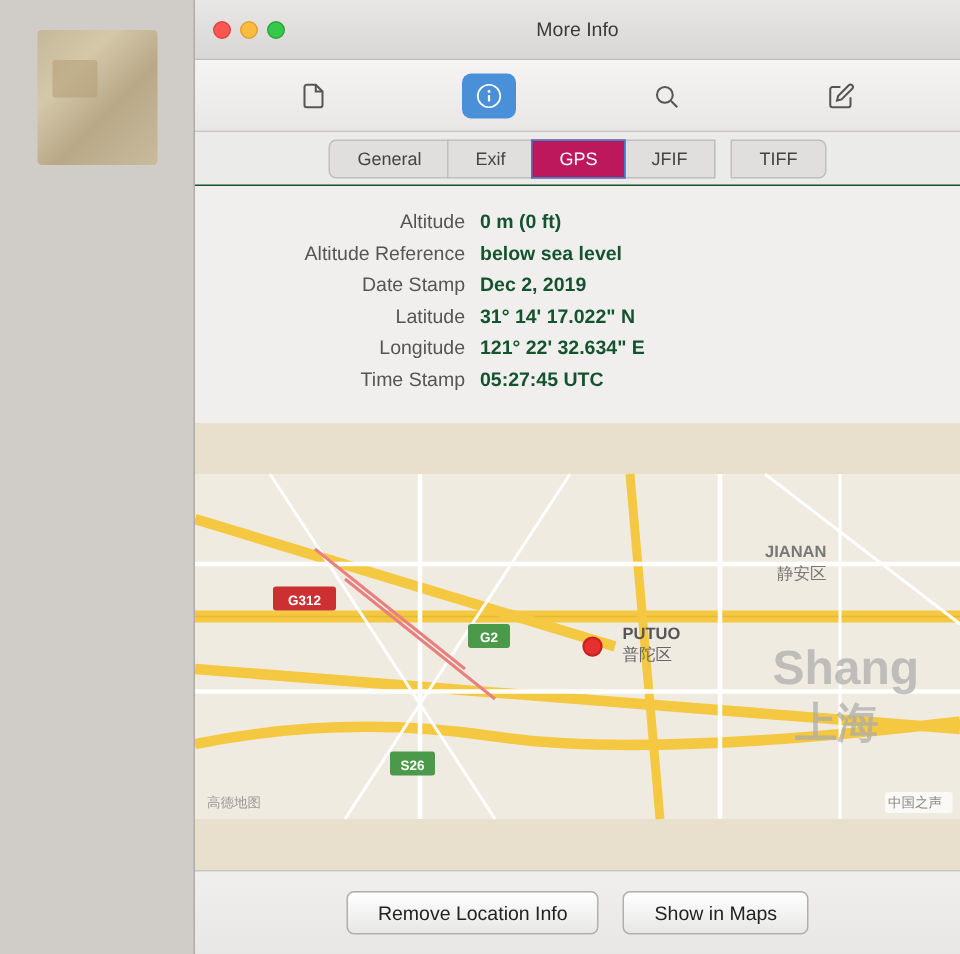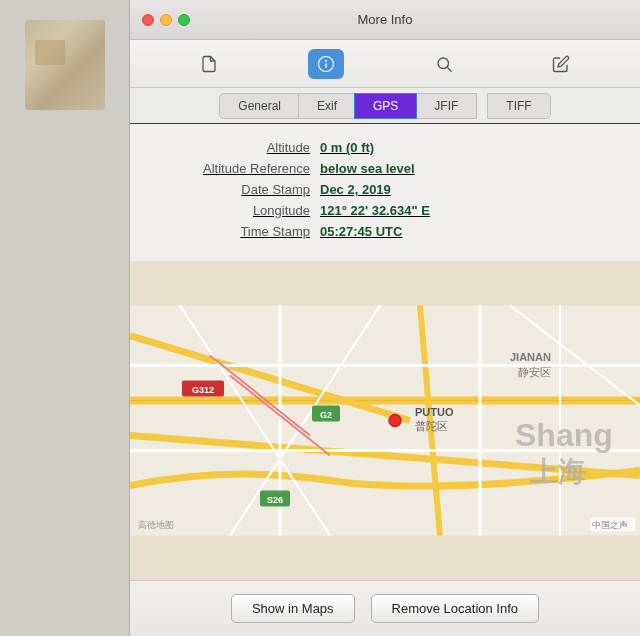--- a/index.html
+++ b/index.html
@@ -164,39 +164,38 @@
     .tab:first-child {
       border-radius: 5px 0 0 5px;
     }
 
     .tab:last-child {
       border-radius: 0 5px 5px 0;
       margin-left: 11px;
     }
 
     .tab.active {
-      background: #6d28d9;
+      background: #be185d;
       color: white;
       border-color: #3a80c9;
       z-index: 1;
     }
 
     
     .gps-info {
       padding: 16px 20px;
       background: #f0efee;
       flex-shrink: 0;
     }
 
     .info-row {
       display: flex;
       align-items: baseline;
       margin-bottom: 6px;
       font-size: 13px;
-      text-decoration: underline;
     }
 
     .info-label {
       text-align: right;
       width: 170px;
       color: #555;
       padding-right: 10px;
       flex-shrink: 0;
       font-size: 13px;
     }
@@ -309,20 +308,24 @@
     </div>
     <div class="info-row">
       <span class="info-label">Altitude Reference</span>
       <span class="info-value">below sea level</span>
     </div>
     <div class="info-row">
       <span class="info-label">Date Stamp</span>
       <span class="info-value">Dec 2, 2019</span>
     </div>
     <div class="info-row">
+      <span class="info-label">Latitude</span>
+      <span class="info-value">31° 14' 17.022" N</span>
+    </div>
+    <div class="info-row">
       <span class="info-label">Longitude</span>
       <span class="info-value">121° 22' 32.634" E</span>
     </div>
     <div class="info-row">
       <span class="info-label">Time Stamp</span>
       <span class="info-value">05:27:45 UTC</span>
     </div>
   </div>
 
   <div class="map-section">
@@ -376,17 +379,17 @@
       <text x="400" y="175" font-size="28" font-weight="bold" fill="#aaa" opacity="0.7">上海</text>
 
       <text x="8" y="222" font-size="9" fill="#999">高德地图</text>
 
       <rect x="460" y="212" width="45" height="14" rx="2" fill="rgba(255,255,255,0.7)"></rect>
       <text x="462" y="222" font-size="9" fill="#888">中国之声</text>
     </svg>
   </div>
 
   <div class="footer">
+    <button class="footer-btn">Remove Location Info</button>
     <button class="footer-btn">Show in Maps</button>
-    <button class="footer-btn">Remove Location Info</button>
   </div>
 
 </div>
 
 </body></html>

